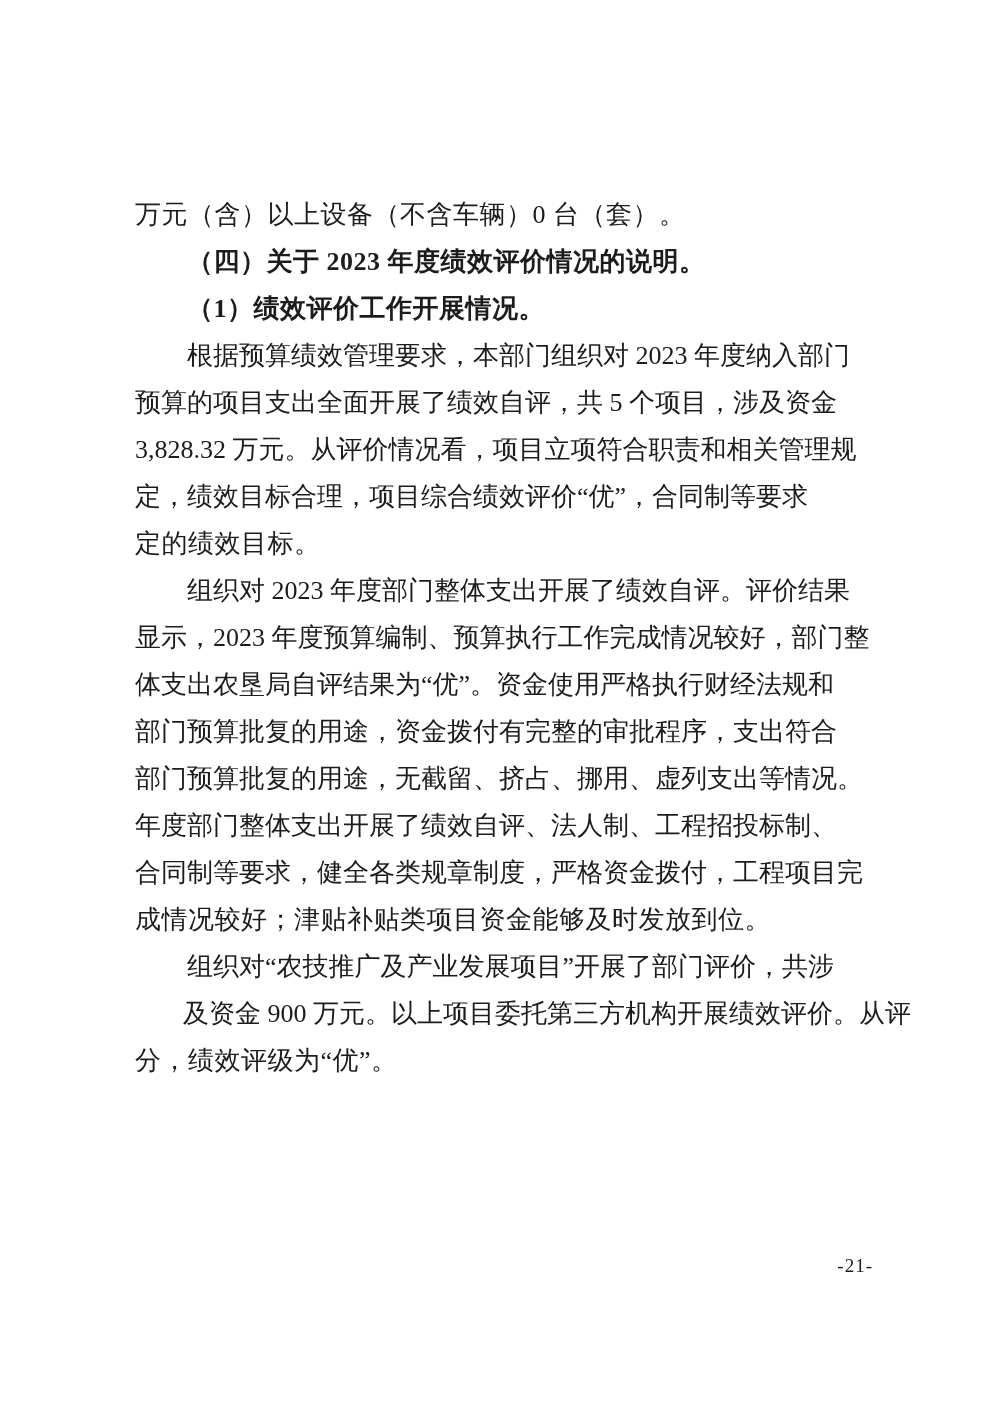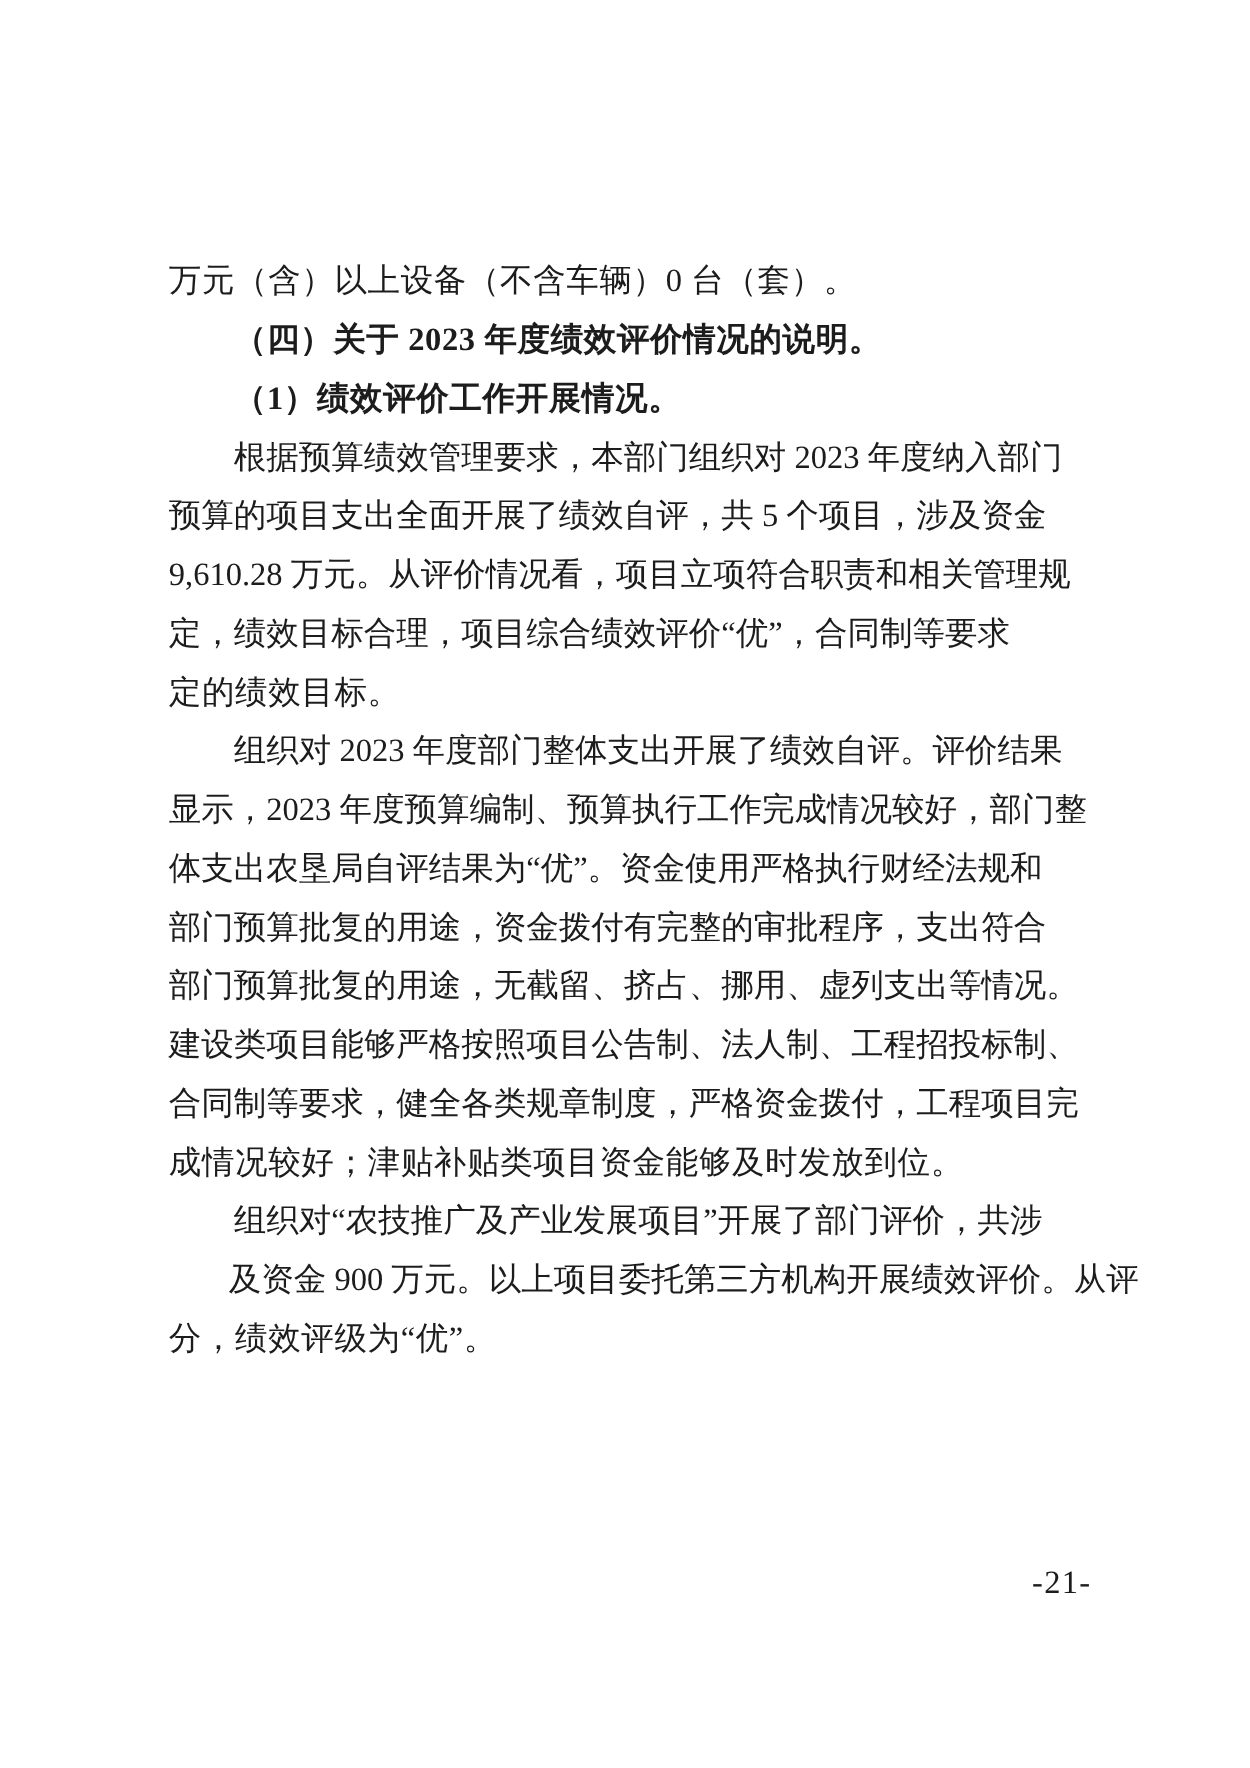--- a/index.html
+++ b/index.html
@@ -12,21 +12,21 @@
     width: 1000px;
     height: 1414px;
     background: #ffffff;
     overflow: hidden;
     font-family: "Liberation Serif", "DejaVu Serif", serif;
     color: #1c1c1c;
   }
   .content {
     position: absolute;
     left: 135px;
-    top: 201px;
+    top: 191px;
     width: 737px;
   }
   .line {
     height: 47px;
     line-height: 47px;
     font-size: 26px;
     white-space: nowrap;
     letter-spacing: 0.5px;
   }
   .indent {
@@ -34,44 +34,44 @@
   }
   .heading {
     font-weight: bold;
   }
   .footer {
     position: absolute;
     top: 1242px;
     right: 127px;
     height: 47px;
     line-height: 47px;
-    font-size: 26px;
+    font-size: 19px;
     letter-spacing: 1px;
     color: #1c1c1c;
   }
 </style>
 </head>
 <body>
 
 <div class="page">
   <div class="content">
     <div class="line end">万元（含）以上设备（不含车辆）0 台（套）。</div>
     <div class="line indent end heading">（四）关于 2023 年度绩效评价情况的说明。</div>
     <div class="line indent end heading">（1）绩效评价工作开展情况。</div>
     <div class="line indent just" style="letter-spacing: 0px;">根据预算绩效管理要求，本部门组织对 2023 年度纳入部门</div>
     <div class="line just" style="letter-spacing: 0px;">预算的项目支出全面开展了绩效自评，共 5 个项目，涉及资金</div>
-    <div class="line just" style="letter-spacing: 0px;">9,610.28 万元。从评价情况看，项目立项符合职责和相关管理规</div>
+    <div class="line just" style="letter-spacing: 0px;">3,828.32 万元。从评价情况看，项目立项符合职责和相关管理规</div>
     <div class="line just" style="letter-spacing: 0px;">定，绩效目标合理，项目综合绩效评价“优”，合同制等要求</div>
     <div class="line end">定的绩效目标。</div>
     <div class="line indent just" style="letter-spacing: 0px;">组织对 2023 年度部门整体支出开展了绩效自评。评价结果</div>
     <div class="line just" style="letter-spacing: 0px;">显示，2023 年度预算编制、预算执行工作完成情况较好，部门整</div>
     <div class="line just" style="letter-spacing: 0px;">体支出农垦局自评结果为“优”。资金使用严格执行财经法规和</div>
     <div class="line just" style="letter-spacing: 0px;">部门预算批复的用途，资金拨付有完整的审批程序，支出符合</div>
     <div class="line just" style="letter-spacing: 0px;">部门预算批复的用途，无截留、挤占、挪用、虚列支出等情况。</div>
-    <div class="line just" style="letter-spacing: 0px;">建设类项目能够严格按照项目公告制、法人制、工程招投标制、</div>
+    <div class="line just" style="letter-spacing: 0px;">年度部门整体支出开展了绩效自评、法人制、工程招投标制、</div>
     <div class="line just" style="letter-spacing: 0px;">合同制等要求，健全各类规章制度，严格资金拨付，工程项目完</div>
     <div class="line end">成情况较好；津贴补贴类项目资金能够及时发放到位。</div>
     <div class="line indent just" style="letter-spacing: 0px;">组织对“农技推广及产业发展项目”开展了部门评价，共涉</div>
     <div class="line just" style="letter-spacing: 0px; margin-left: 48px;">及资金 900 万元。以上项目委托第三方机构开展绩效评价。从评</div>
     <div class="line end">分，绩效评级为“优”。</div>
   </div>
   <div class="footer">-21-</div>
 </div>
 
 </body></html>

